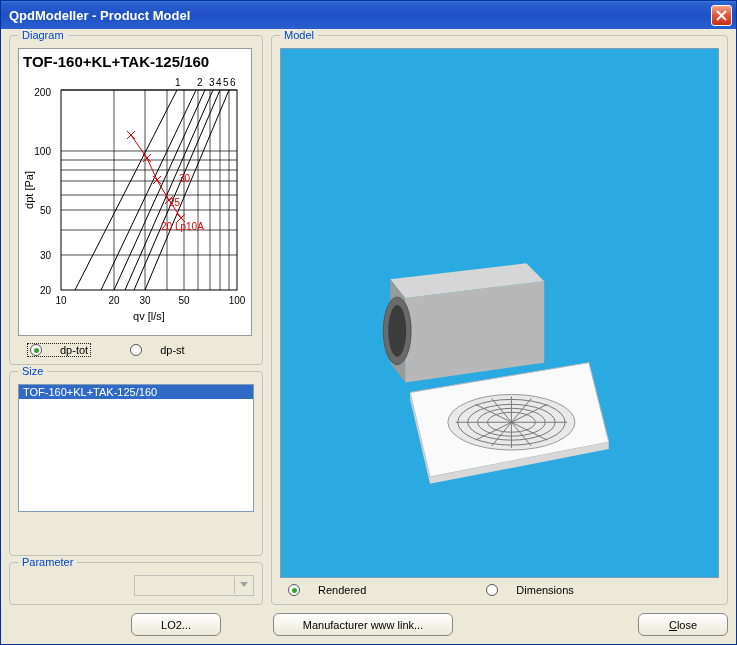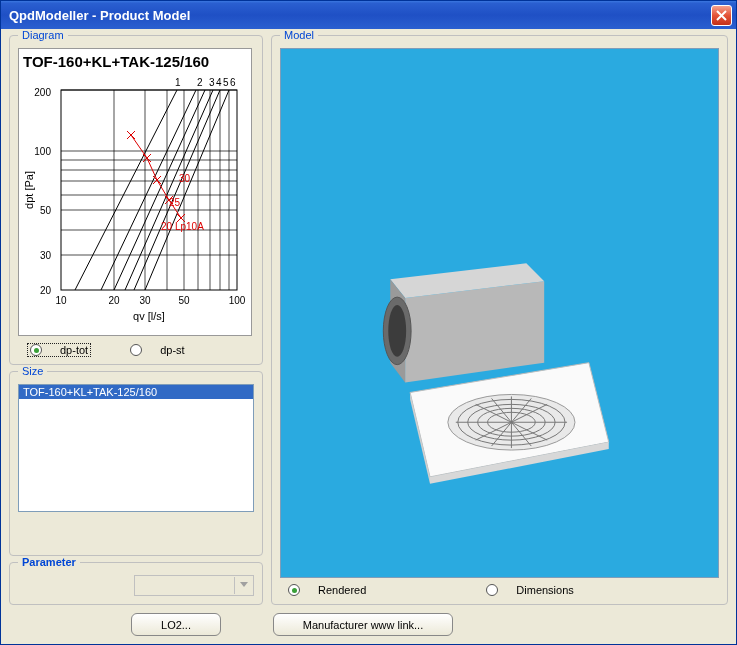--- a/index.html
+++ b/index.html
@@ -144,21 +144,20 @@
   .list-item.selected {
     background: #316ac5;
     color: #fff;
   }
   .param-box {
     flex: 0 0 auto;
     min-height: 36px;
     display: flex;
     align-items: center;
     gap: 8px;
-    font-weight: bold;
   }
   .param-combo {
     width: 120px;
     height: 21px;
     border: 1px solid #c0c0c0;
     background: #ece9d8;
     margin-left: auto;
     position: relative;
   }
   .param-combo::after {
@@ -387,15 +386,18 @@
       </div>
     </div>
 
     <div class="button-row">
       <div class="btn btn-lo2">
           <span>LO2...</span>
         </div>
       <div class="btn btn-mfr">
           <span>Manufacturer www link...</span>
         </div>
+      <div class="btn btn-close">
+          <span style="text-decoration:none"><u>C</u>lose</span>
+        </div>
     </div>
   </div>
 </div>
 
 </body></html>

